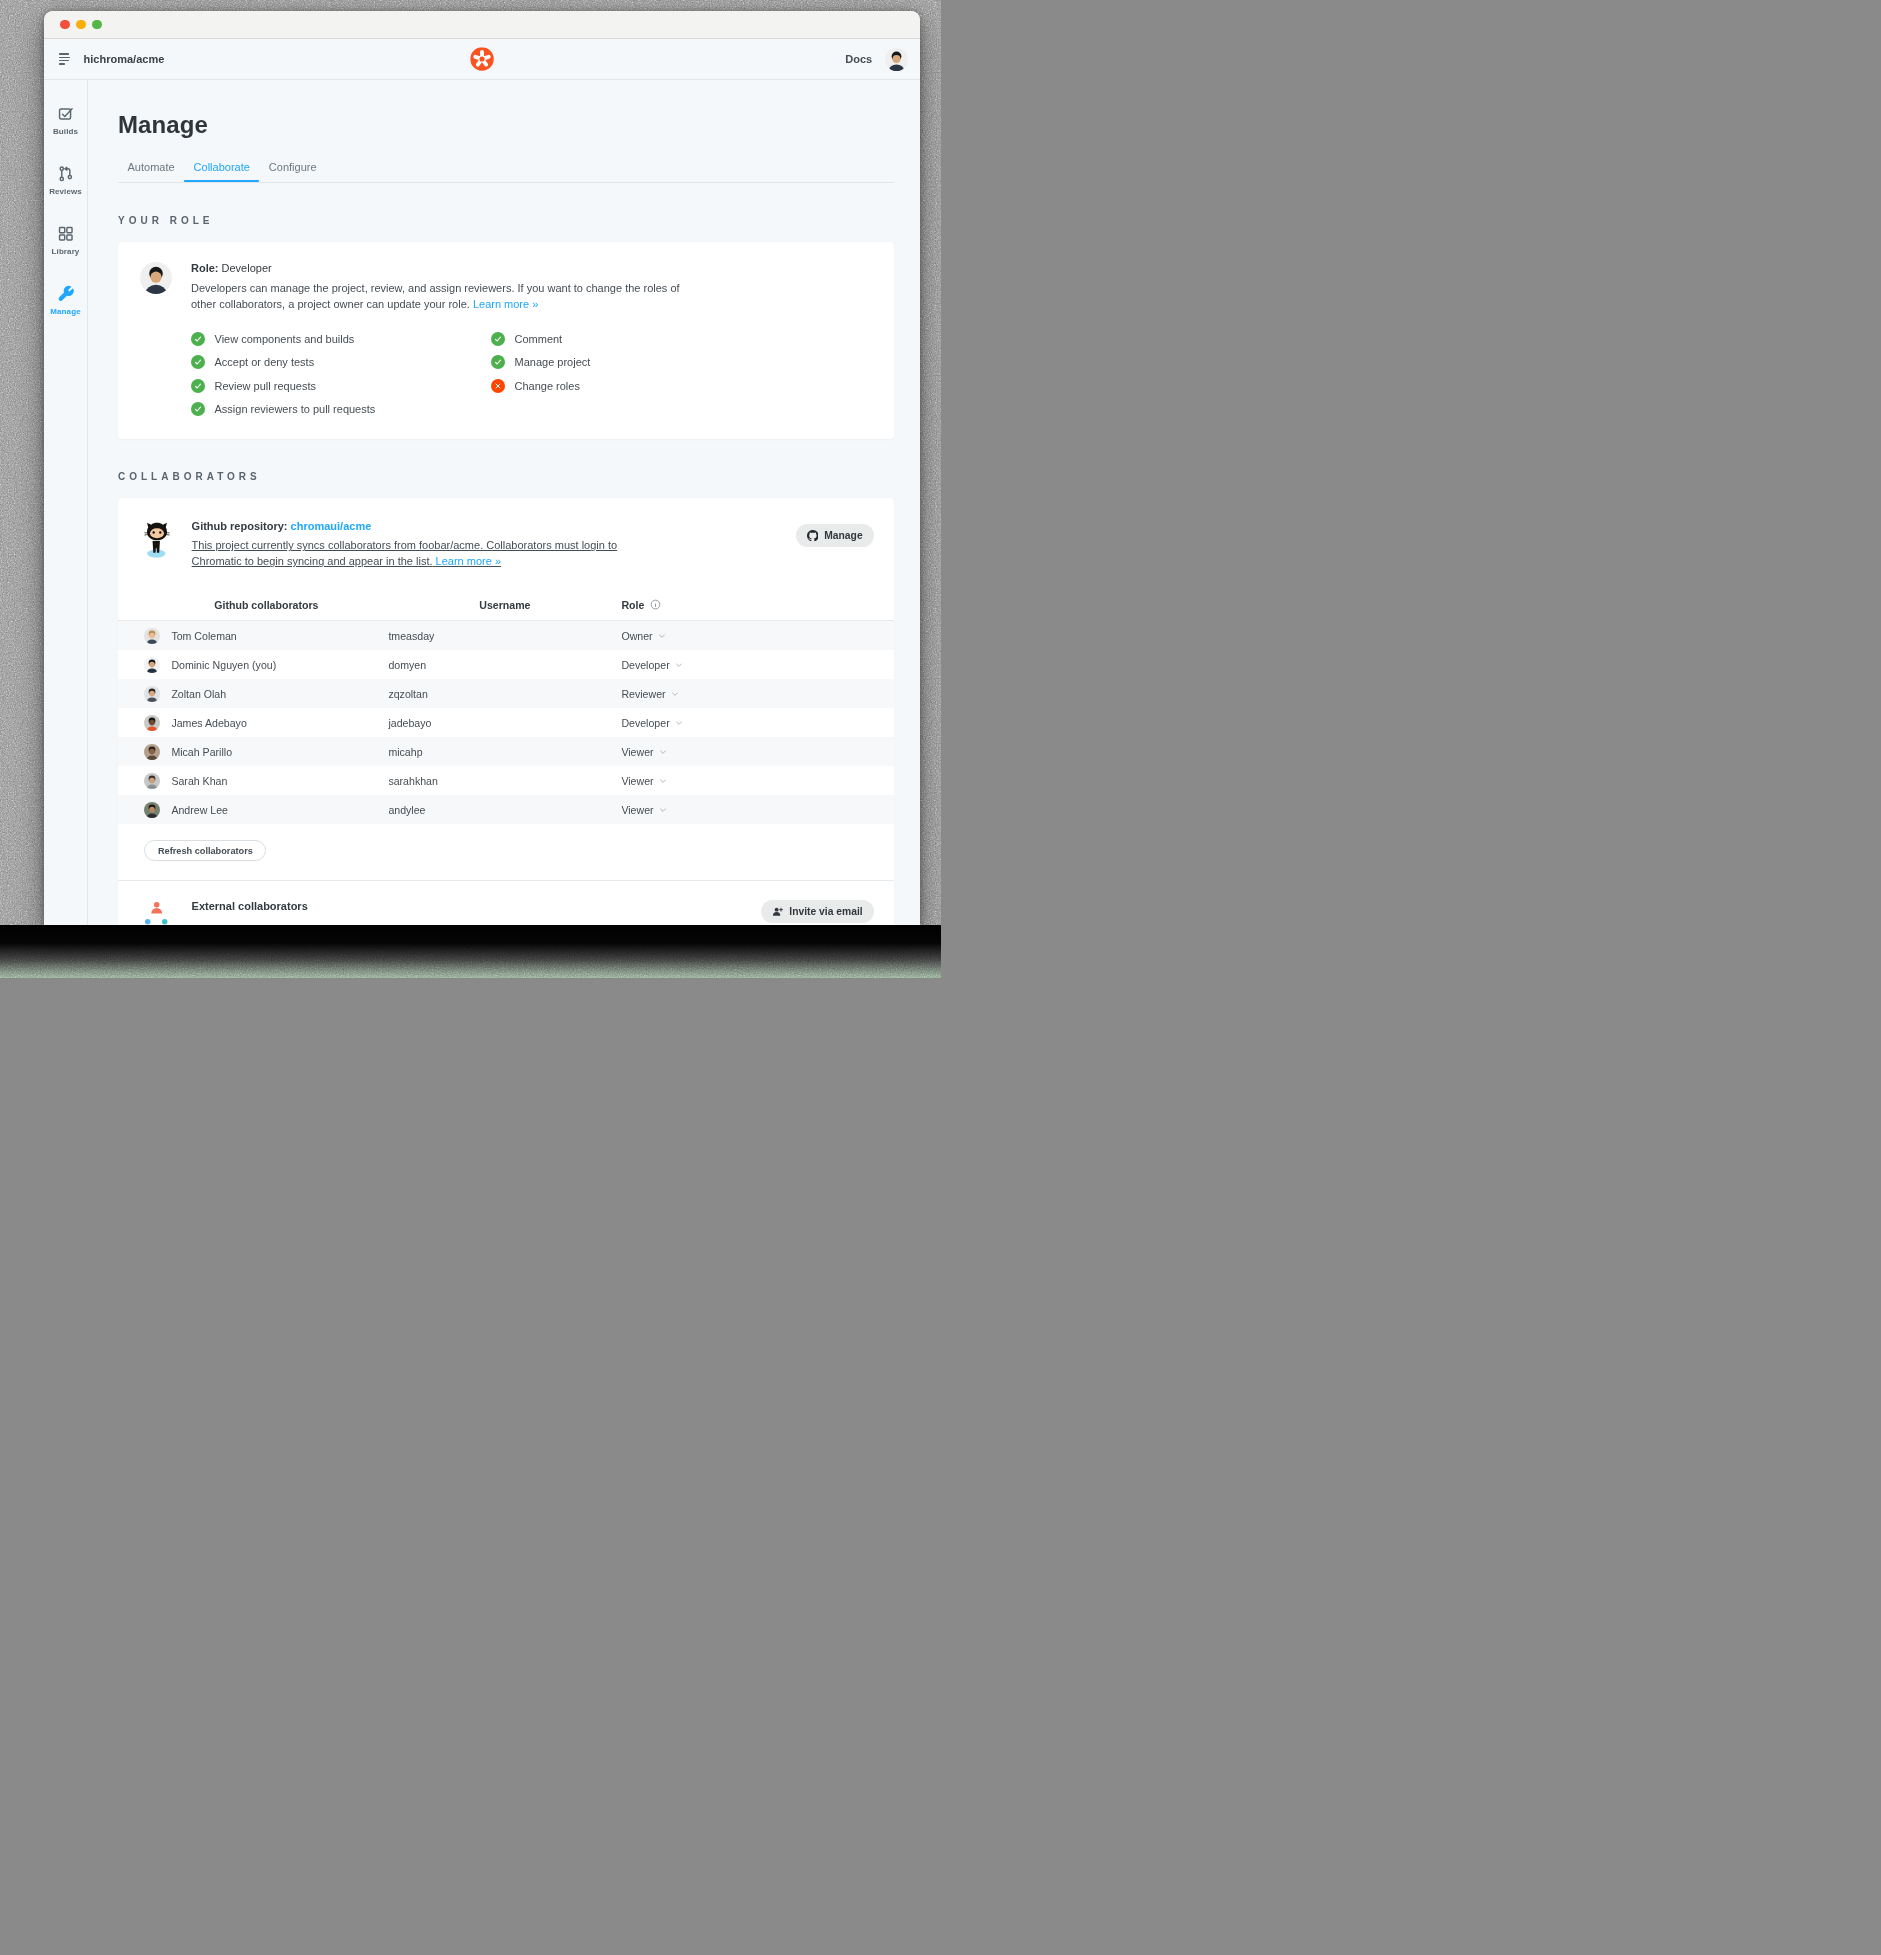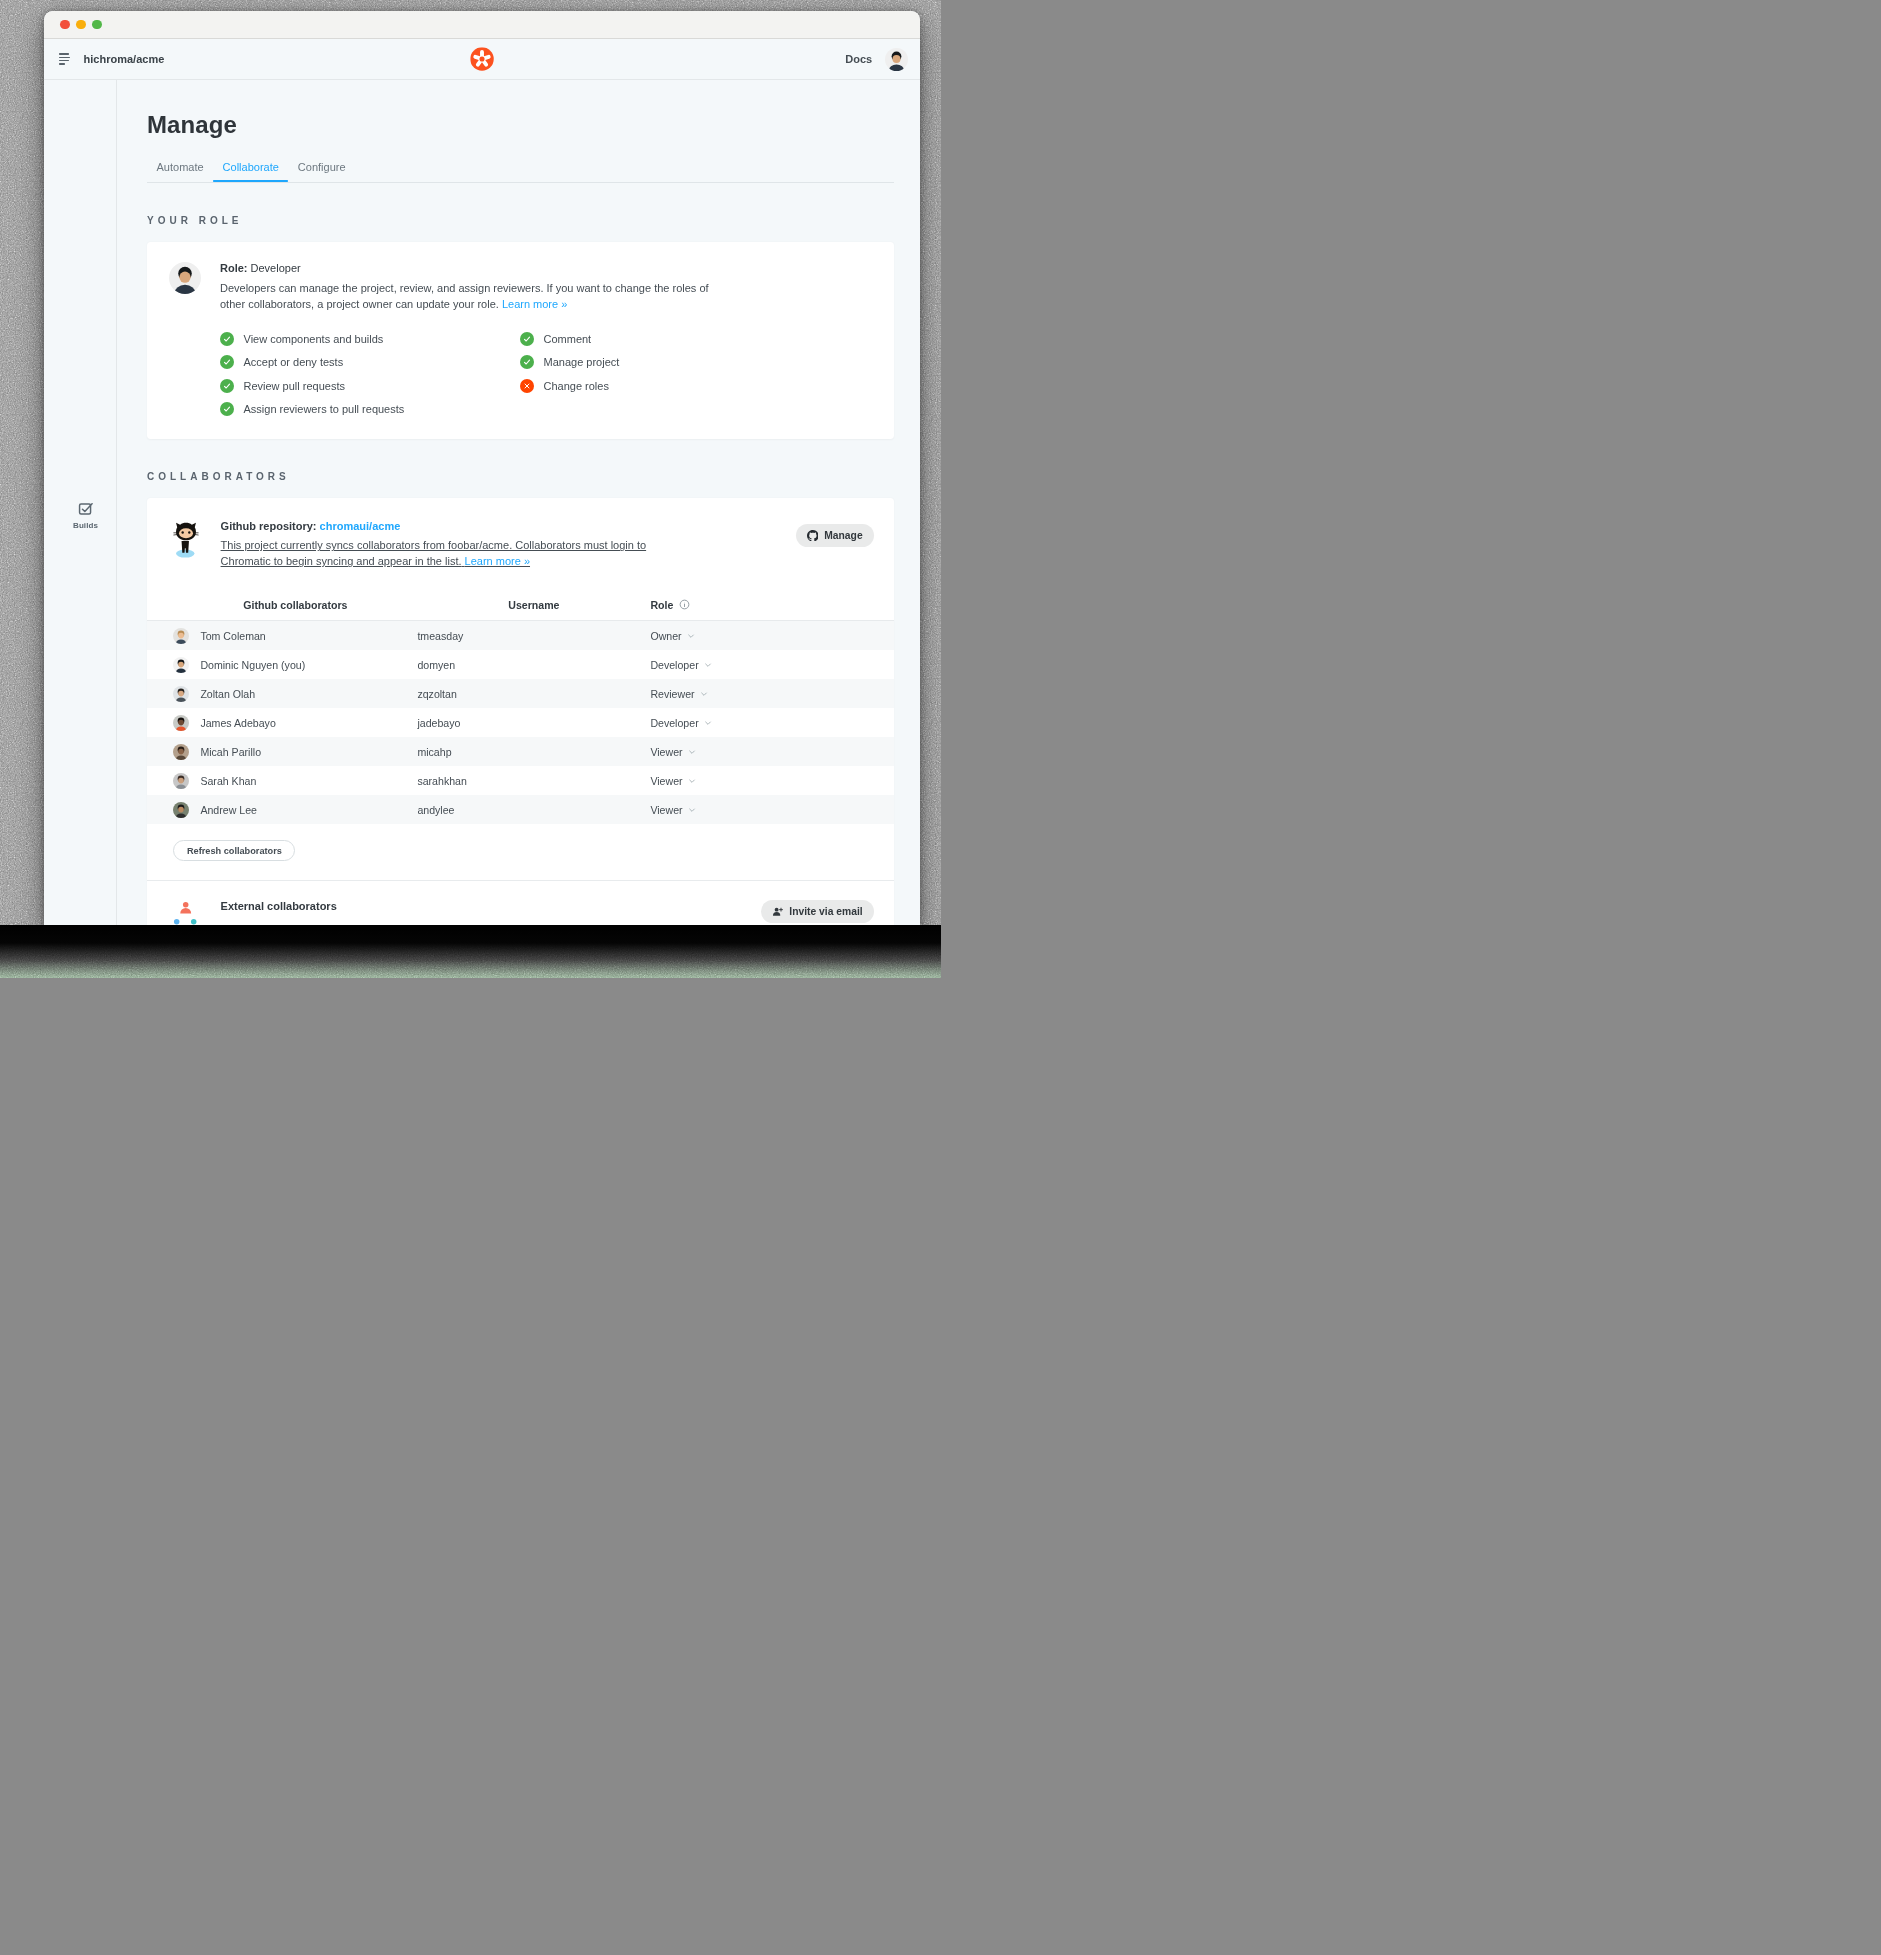--- a/index.html
+++ b/index.html
@@ -35,21 +35,21 @@
   .app-logo{position:absolute;left:50%;top:50%;transform:translate(-50%,-50%);width:23.5px;height:23.5px;}
   .header-right{margin-left:auto;display:flex;align-items:center;gap:13.2px;}
   .docs-link{font-size:11px;font-weight:bold;color:#454d53;cursor:pointer;}
   .avatar{border-radius:50%;overflow:hidden;display:inline-block;flex:0 0 auto;}
   .avatar svg{display:block;width:100%;height:100%;}
 
   .app-body{flex:1;display:flex;min-height:0;}
 
   
   .sidebar{width:43px;flex:0 0 auto;border-right:0.7px solid #e3e7e9;background:#f4f8fa;
-    display:flex;flex-direction:row;align-items:center;padding-top:25px;gap:29px;padding-left:29px;}
+    display:flex;flex-direction:column;align-items:center;padding-top:25px;gap:29px;}
   .sb-item{display:flex;flex-direction:column;align-items:center;gap:4.4px;color:#5b6770;cursor:pointer;width:100%;}
   .sb-item.active{color:#1ea7fd;}
   .sb-icon{width:17.6px;height:17.6px;}
   .sb-icon svg{width:17.6px;height:17.6px;display:block;}
   .sb-label{font-size:8px;font-weight:bold;letter-spacing:0.1px;}
 
   
   .content{flex:1;padding:0 26.4px 0 30px;overflow:hidden;background:#f4f8fa;}
   h1.page-title{margin:31px 0 0;font-size:24px;font-weight:bold;color:#2f353a;letter-spacing:0.1px;}
 

